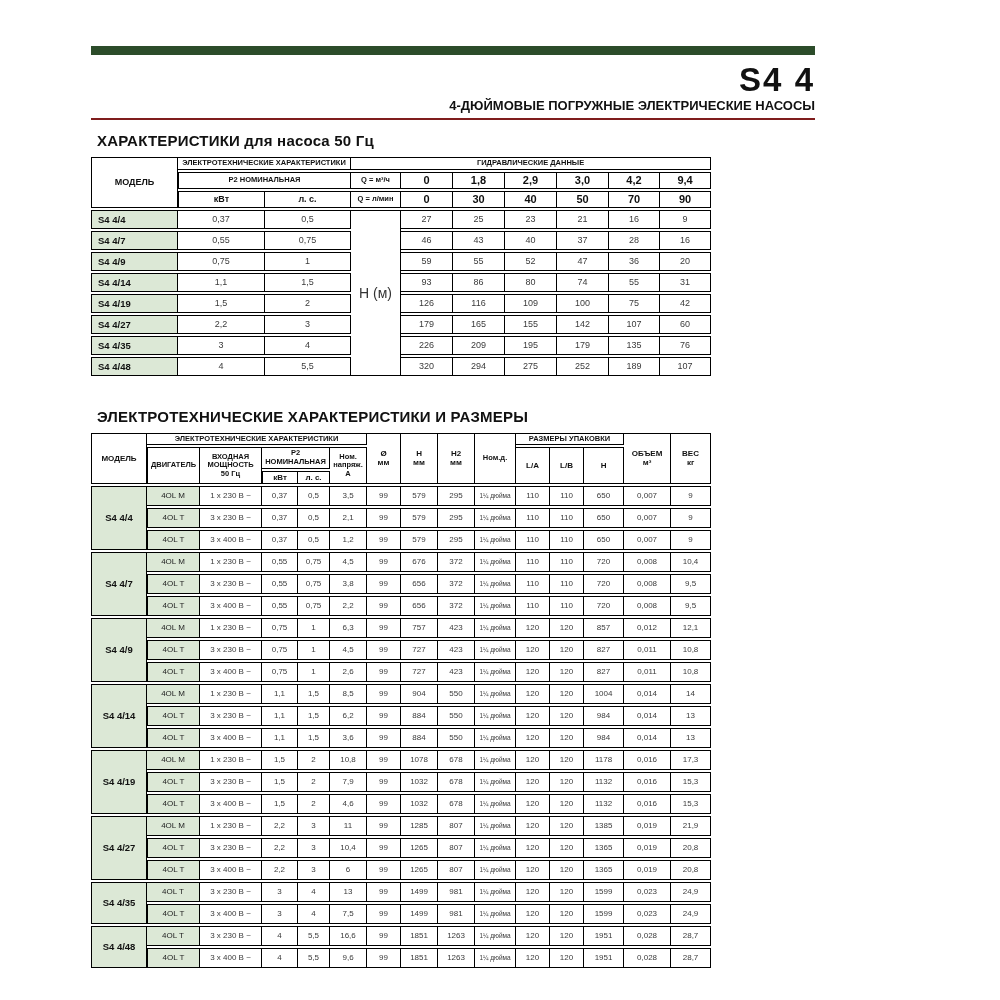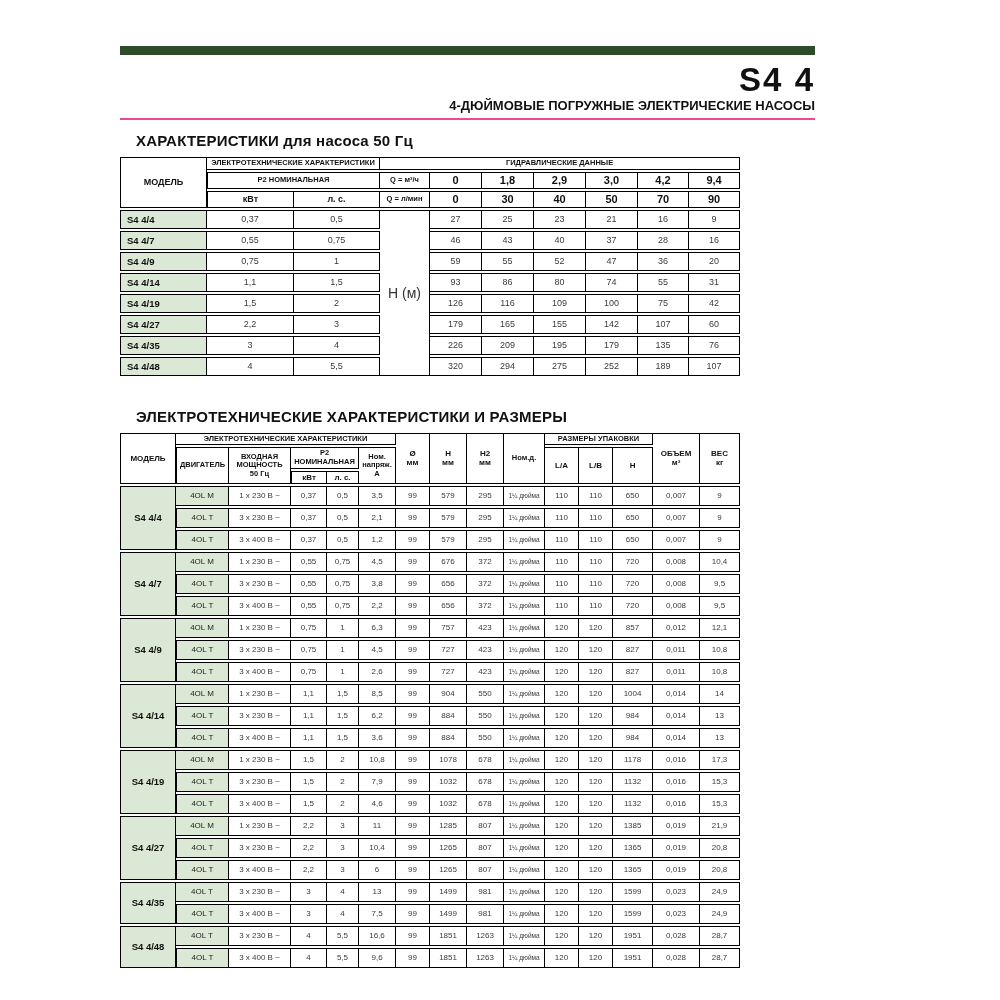--- a/index.html
+++ b/index.html
@@ -8,25 +8,25 @@
     --ink:#111;
     --num:#3a3a3a;
   }
   html,body{margin:0;padding:0;background:#fff;}
   body{
     width:1000px;height:1000px;
     font-family:"Liberation Sans", sans-serif;
     color:var(--ink);
     -webkit-font-smoothing:antialiased;
   }
-  .page{box-sizing:border-box;width:1000px;padding:46px 185px 0 120px;}
+  .page{box-sizing:border-box;width:1000px;padding:46px 185px 0 91px;}
   .topbar{height:9px;background:var(--accent);margin-bottom:8px;}
   .brand{ text-align:right;font-weight:bold;font-size:33px;line-height:1.0;letter-spacing:2px;}
-  .subtitle{text-align:right;font-weight:bold;font-size:13px;margin-top:2px;padding-bottom:5px;border-bottom:2px solid #ec4899;}
-  .section-title{font-size:15px;font-weight:bold;margin:12px 0 6px 16px;letter-spacing:0.2px;}
+  .subtitle{text-align:right;font-weight:bold;font-size:13px;margin-top:2px;padding-bottom:5px;border-bottom:2px solid #7f1d1d;}
+  .section-title{font-size:15px;font-weight:bold;margin:12px 0 6px 6px;letter-spacing:0.2px;}
   .section-title.second{margin-top:30px;}
 
   table{width:620px;border-collapse:separate;border-spacing:0 2px;table-layout:fixed;}
   th,td{
     border:1px solid #000;border-left:none;
     padding:1px 2px;text-align:center;vertical-align:middle;
     font-size:9px;overflow:hidden;box-sizing:border-box;
   }
   tr>*:first-child{border-left:1px solid #000;}
   thead th{font-weight:bold;white-space:pre-line;line-height:1.15;}

